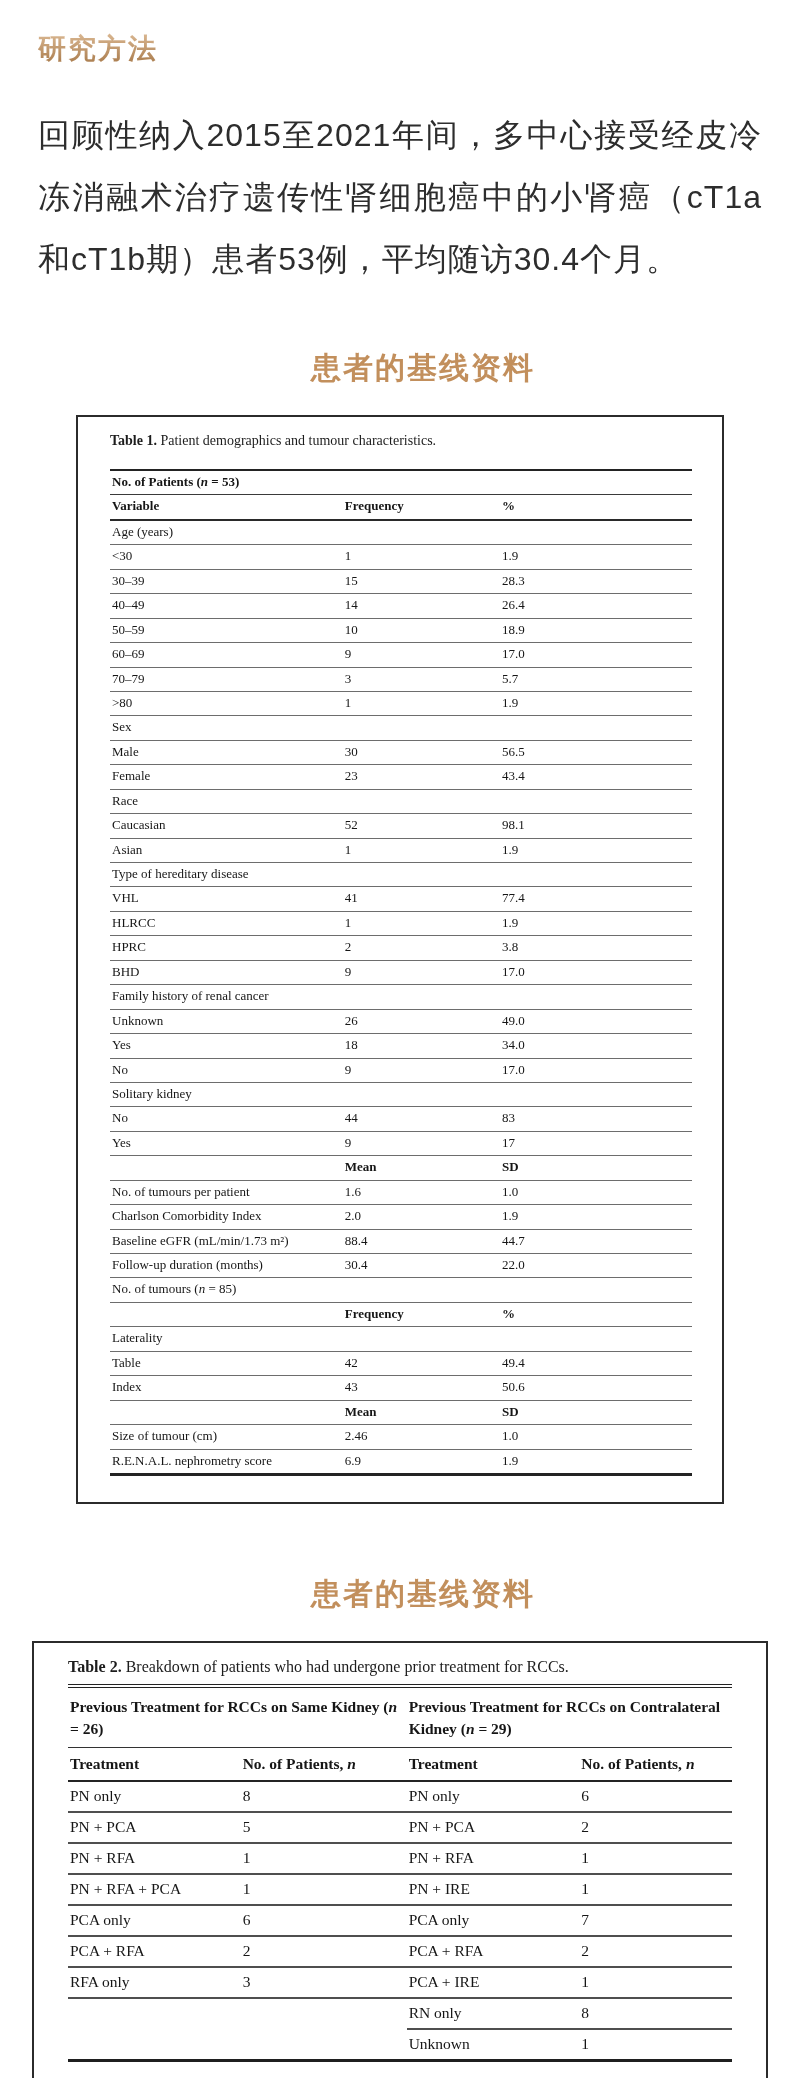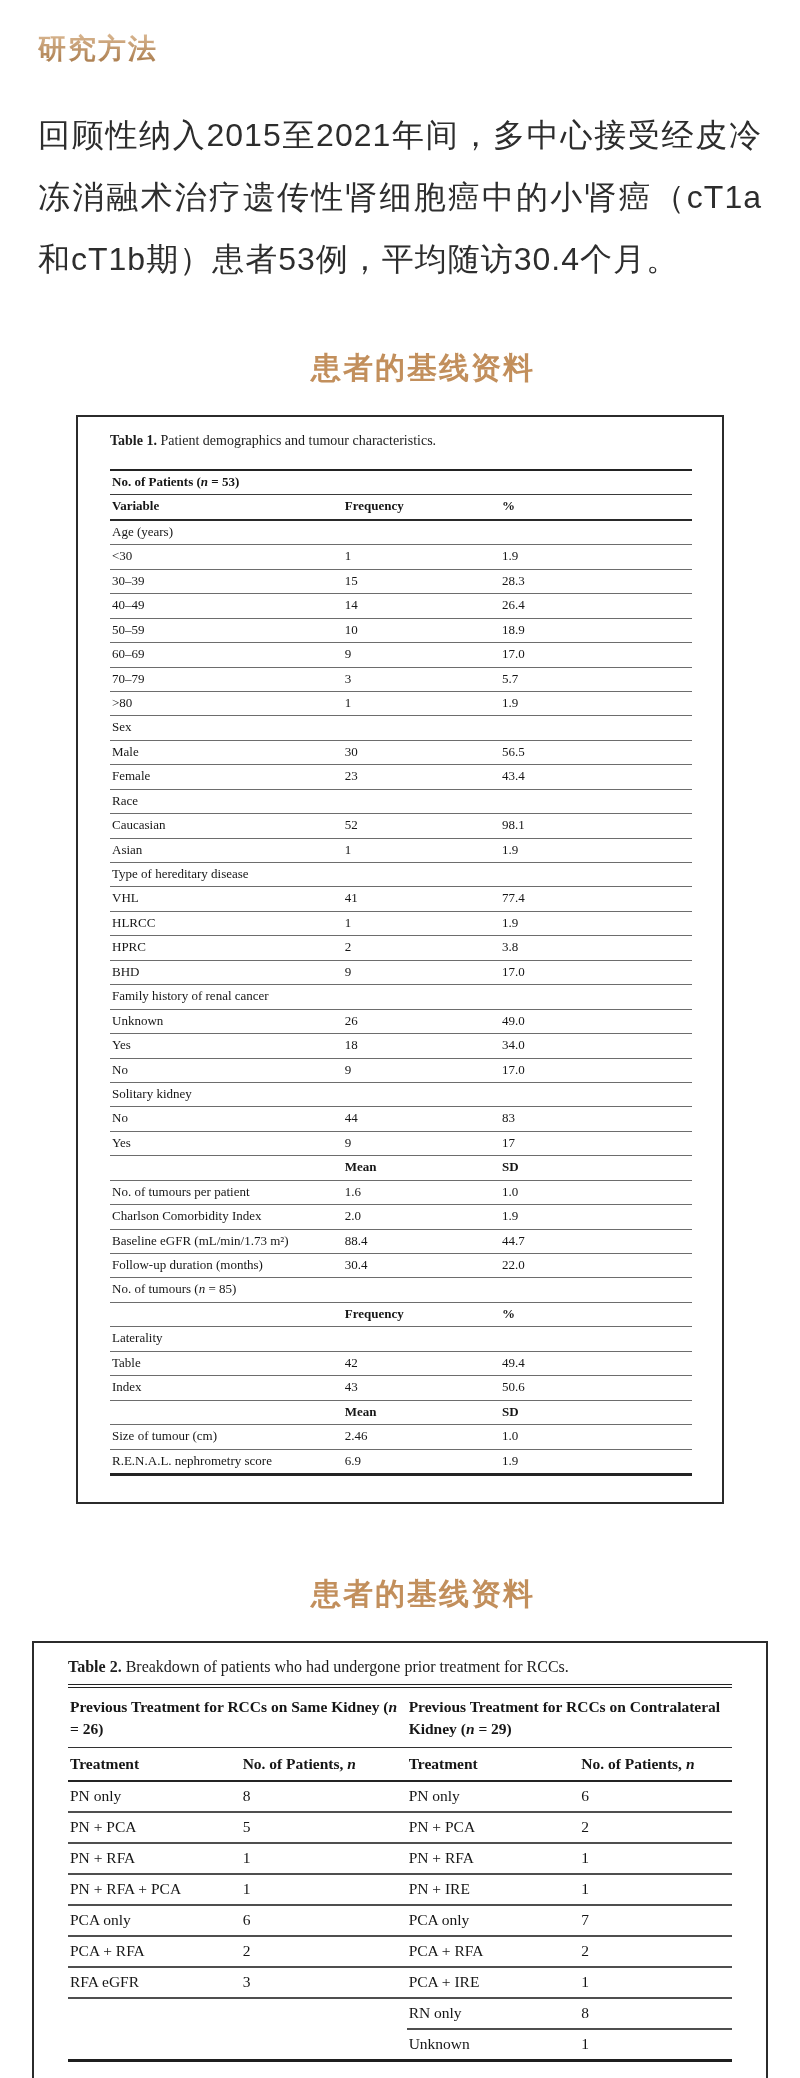--- a/index.html
+++ b/index.html
@@ -383,21 +383,21 @@
             <td>PCA only</td>
             <td>7</td>
           </tr>
           <tr>
             <td>PCA + RFA</td>
             <td>2</td>
             <td>PCA + RFA</td>
             <td>2</td>
           </tr>
           <tr>
-            <td>RFA eGFR</td>
+            <td>RFA only</td>
             <td>3</td>
             <td>PCA + IRE</td>
             <td>1</td>
           </tr>
           <tr>
             <td class="noline"></td>
             <td class="noline"></td>
             <td>RN only</td>
             <td>8</td>
           </tr>

